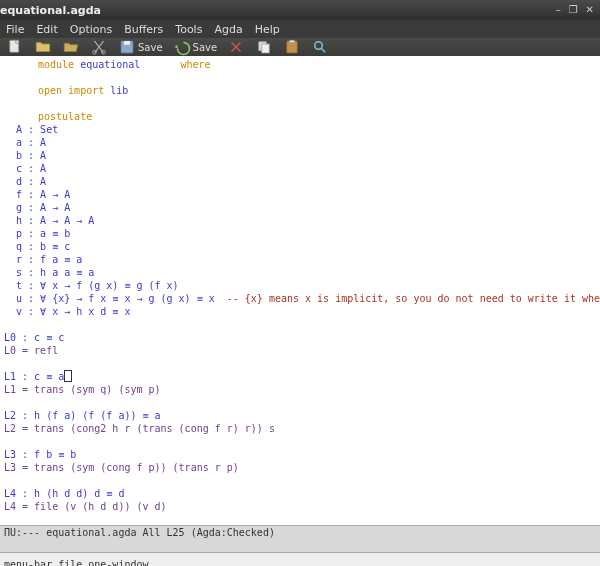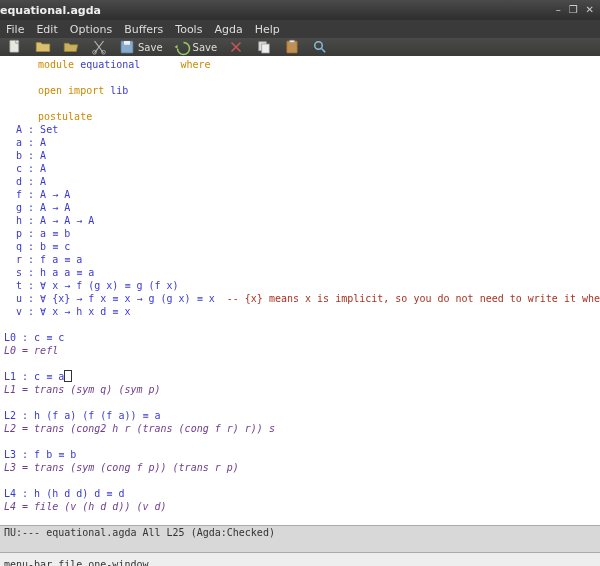--- a/index.html
+++ b/index.html
@@ -12,21 +12,21 @@
   .menubar span { font-size: 11px; cursor: pointer; }
   .toolbar { background: linear-gradient(#4a4a48, #3a3a38); height: 18px; display: flex; align-items: center; padding: 0 6px; gap: 10px; }
   .tbtn { display: flex; align-items: center; gap: 2px; cursor: pointer; }
   .tbtn svg { width: 18px; height: 18px; }
   .tbtn .lab { color: #ddd; font-size: 10px; }
   .editor { background: #fff; height: 469px; overflow: auto; padding: 2px 4px; position: relative; }
   .editor pre { font-family: "DejaVu Sans Mono", monospace; font-size: 10px; line-height: 13px; white-space: pre; }
   .kw   { color: #cc8800; margin-left: 34px; }
   .name { color: #3a3ad0; }
   .tline{ color: #3a3ad0; }
-  .prf  { color: #704090; font-style: italic; }
+  .prf  { color: #704090; }
   .cmt  { color: #aa3322; }
   .cursor-box { display: inline-block; border: 1px solid #333; padding: 0 0px; line-height: 11px; height:12px;}
   .modeline { background: #d8d8d8; border-top: 1px solid #aaa; border-bottom: 1px solid #aaa; height: 28px; padding: 1px 4px; font-family: monospace; font-size: 10px; color: #333; }
   .minibuf { background: #eee; height: 14px; padding: 6px 4px; font-family: monospace; font-size: 10px; color: #333; }
 </style>
 </head>
 <body>
 
 <div class="titlebar">
   <span class="title">equational.agda</span>

